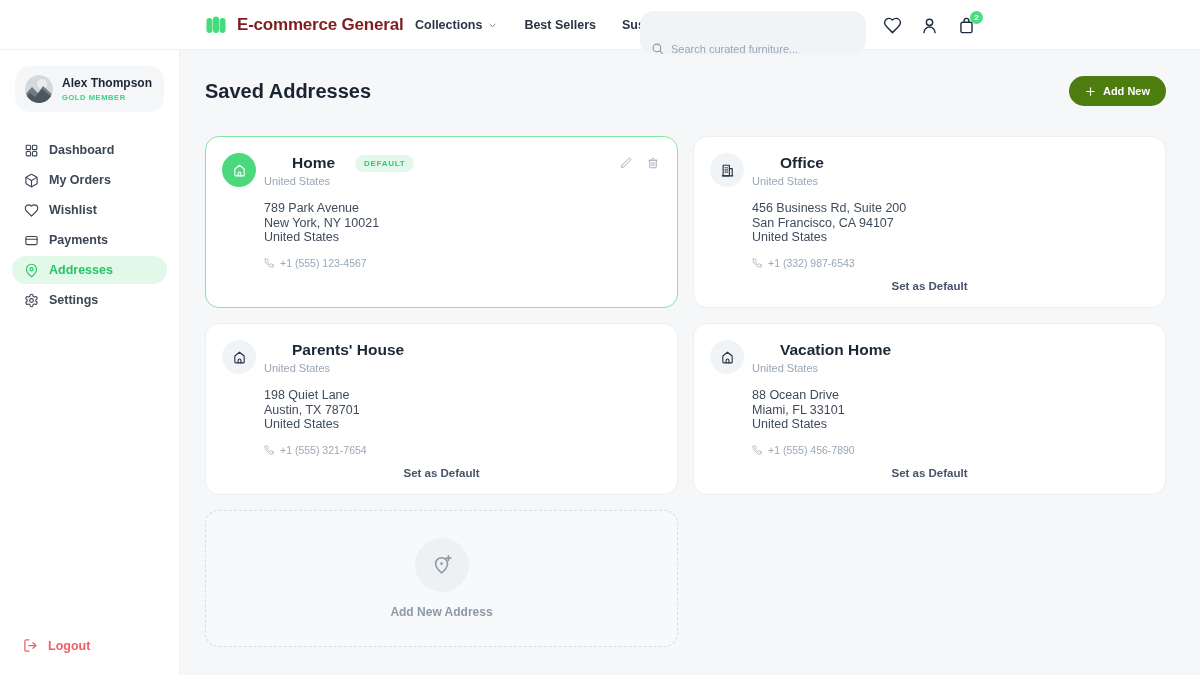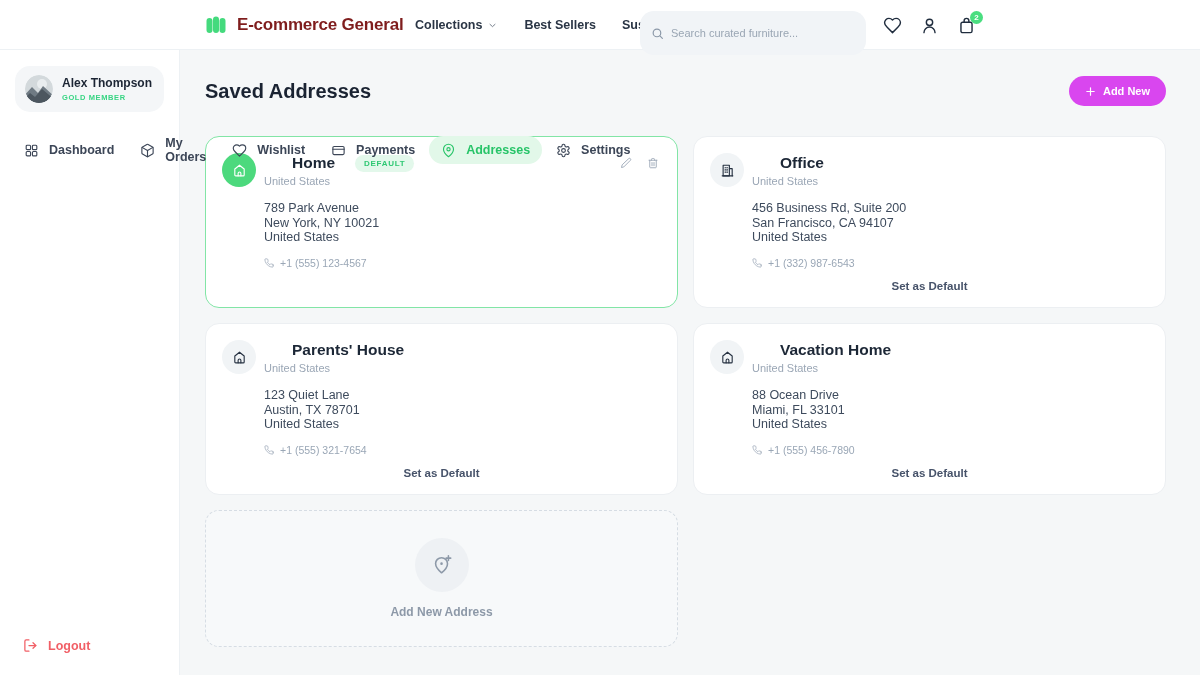--- a/index.html
+++ b/index.html
@@ -13,55 +13,55 @@
   
   .navbar { position:absolute; top:0; left:0; right:0; height:50px; background:#fff;
     border-bottom:1px solid #edf1f4; z-index:10; }
   .brand { position:absolute; left:204px; top:0; height:50px; display:flex; align-items:center; gap:9px; }
   .brand-logo { width:24px; height:24px; color:#44da7d; }
   .brand-name { font-size:17px; font-weight:800; color:#7f1d1d; letter-spacing:-0.2px; }
   .nav-links { position:absolute; left:415px; top:0; height:50px; display:flex; align-items:center; gap:26px; }
   .nav-link { font-size:12.5px; font-weight:600; color:#2a3545; display:flex; align-items:center; gap:5px; cursor:pointer; white-space:nowrap; }
   .nav-link svg { width:11px; height:11px; color:#5b6675; }
   .search { position:absolute; left:640px; top:11px; width:226px; height:44px; background:#f1f4f7;
-    border-radius:14px; display:flex; align-items:center; padding:0 11px; gap:7px; }
+    border-radius:14px; display:flex; align-items:flex-end; padding:0 11px; gap:7px; }
   .search svg { width:13px; height:13px; color:#8b98a8; flex:none; }
   .search input { border:none; background:transparent; outline:none; font-size:11px; color:#55606e;
     width:100%; font-family:inherit; }
   .search input::placeholder { color:#9aa6b4; }
   .nav-icons { position:absolute; left:883px; top:0; height:50px; display:flex; align-items:center; gap:18px; }
   .icon-btn { width:19px; height:19px; color:#202d3e; position:relative; cursor:pointer; }
   .icon-btn svg { width:19px; height:19px; }
   .cart-badge { position:absolute; top:-5px; right:-7px; min-width:13px; height:13px; border-radius:7px;
     background:#4ade80; color:#fff; font-size:8px; font-weight:700; display:flex; align-items:center;
     justify-content:center; padding:0 3px; }
 
   
   .sidebar { position:absolute; left:0; top:50px; bottom:0; width:180px; background:#fff;
     border-right:1px solid #edf1f4; z-index:5; }
   .user-card { margin:16px 15px 0; height:46px; border-radius:15px; background:#f4f6f8;
     display:flex; align-items:center; padding:0 10px; gap:9px; }
   .avatar { width:28px; height:28px; border-radius:50%; overflow:hidden; flex:none; }
   .user-name { font-size:12px; font-weight:700; color:#1c2534; line-height:13px; }
   .user-tier { font-size:7.5px; font-weight:700; color:#37d583; letter-spacing:0.6px; margin-top:3px; }
-  .menu { margin:24px 12px 0; display:flex; flex-direction:row; gap:2px; }
+  .menu { margin:24px 12px 0; display:flex; flex-direction:column; gap:2px; }
   .menu-item { height:28px; display:flex; align-items:center; gap:10px; padding:0 12px;
     border-radius:15px; font-size:12.5px; font-weight:600; color:#3c4657; cursor:pointer; }
   .menu-item svg { width:15px; height:15px; flex:none; }
   .menu-item.active { background:#e2f8e9; color:#27c468; }
   .logout { position:absolute; left:23px; bottom:22px; display:flex; align-items:center; gap:10px;
     color:#f15f66; font-size:12.5px; font-weight:700; cursor:pointer; }
   .logout svg { width:15px; height:15px; }
 
   
   .main { position:absolute; left:180px; top:50px; right:0; bottom:0; background:#f5f7f8;
     padding:26px 34px 0 25px; }
   .page-header { display:flex; justify-content:space-between; align-items:center; height:30px; margin-bottom:30px; }
   .page-title { font-size:20px; font-weight:700; color:#1a2332; }
-  .add-btn { height:30px; padding:0 16px; border-radius:15px; background:#d946ef; color:#fff;
+  .add-btn { height:30px; padding:0 16px; border-radius:15px; background:#4d7c0f; color:#fff;
     font-size:11px; font-weight:700; display:flex; align-items:center; gap:7px; border:none;
     cursor:pointer; font-family:inherit; }
   .add-btn svg { width:11px; height:11px; }
 
   .cards { display:grid; grid-template-columns:1fr 1fr; gap:15px; }
   .card { position:relative; height:172px; background:#fff; border:1px solid #eceff2;
     border-radius:14px; padding:16px; }
   .card.default { border:1.5px solid #82e5a6; }
   .card-head { display:flex; }
   .card-icon { width:34px; height:34px; border-radius:50%; display:flex; align-items:center;
@@ -347,21 +347,21 @@
       <div class="head-text">
         <div class="title-row">
           <span class="card-title">Parents' House</span>
 
         </div>
         <div class="card-country">United States</div>
       </div>
     </div>
 
     <div class="card-body">
-      <div class="addr-line">123 Quiet Lane</div>
+      <div class="addr-line">198 Quiet Lane</div>
           <div class="addr-line">Austin, TX 78701</div>
           <div class="addr-line">United States</div>
       <div class="phone-row">
         <span>
               <svg viewBox="0 0 24 24" fill="none" stroke="currentColor" stroke-width="1.8" stroke-linecap="round" stroke-linejoin="round">
                 <path d="M22 16.92v3a2 2 0 0 1-2.18 2 19.79 19.79 0 0 1-8.63-3.07 19.5 19.5 0 0 1-6-6 19.79 19.79 0 0 1-3.07-8.67A2 2 0 0 1 4.11 2h3a2 2 0 0 1 2 1.72c.127.96.361 1.903.7 2.81a2 2 0 0 1-.45 2.11L8.09 9.91a16 16 0 0 0 6 6l1.27-1.27a2 2 0 0 1 2.11-.45c.907.339 1.85.573 2.81.7A2 2 0 0 1 22 16.92z"></path>
               </svg>
             </span>
         <span>+1 (555) 321-7654</span>
       </div>

